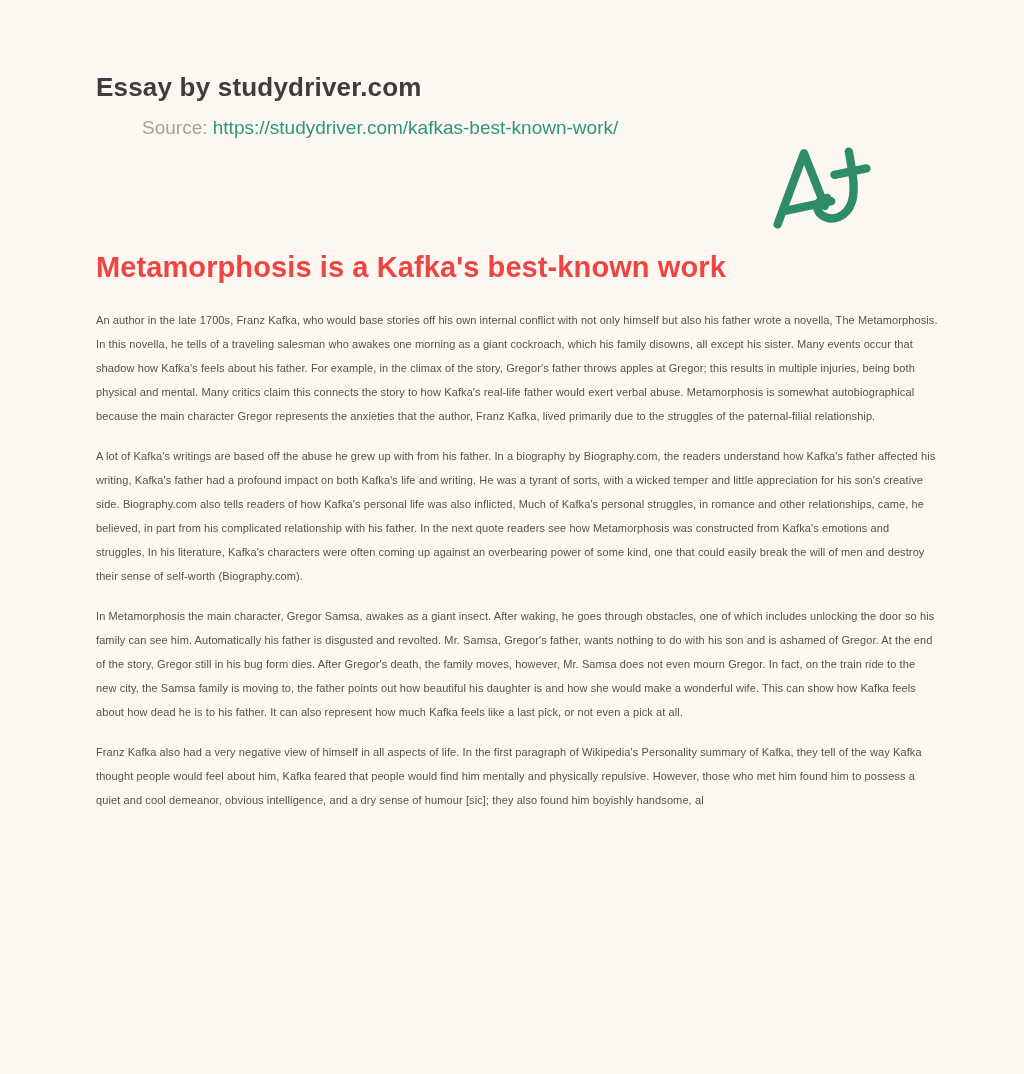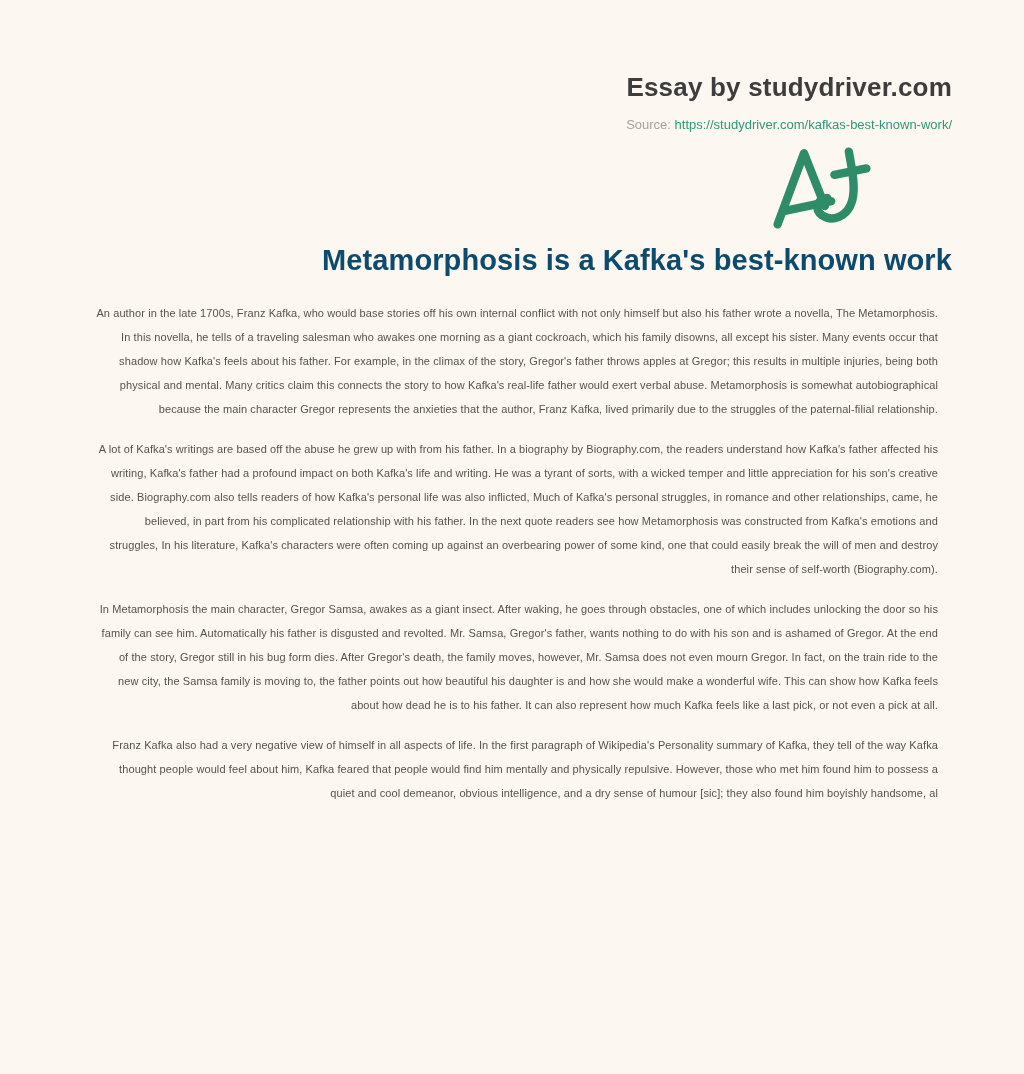--- a/index.html
+++ b/index.html
@@ -8,50 +8,50 @@
     height: 1074px;
     overflow: hidden;
     background: #FCF8F1;
     font-family: "Liberation Sans", sans-serif;
   }
   .page {
     position: relative;
     width: 1024px;
     height: 1074px;
     padding: 72px 72px 0 96px;
-    text-align: right;
   }
   .site-header { position: relative; }
   .site-title {
     font-size: 26px;
     font-weight: 700;
     color: #3D3D3D;
     letter-spacing: 0.2px;
   }
   .source-line {
     margin-top: 14px;
-    font-size: 13px;
+    font-size: 19px;
     color: #A6A19B;
+    margin-left: 46px;
   }
   .source-link {
     color: #2F967D;
     text-decoration: none;
   }
   .logo {
     position: absolute;
     top: 64px;
     right: 80px;
     width: 104px;
     height: 100px;
   }
   .article-title {
     margin-top: 112px;
     font-size: 29px;
     font-weight: 700;
-    color: #0c4a6e;
+    color: #ef4444;
     letter-spacing: 0.1px;
   }
   .essay-body { margin-top: 24px; width: 842px; }
   .essay-body p {
     font-size: 11px;
     line-height: 24px;
     color: #55514C;
     margin-bottom: 16px;
     letter-spacing: 0.1px;
   }

